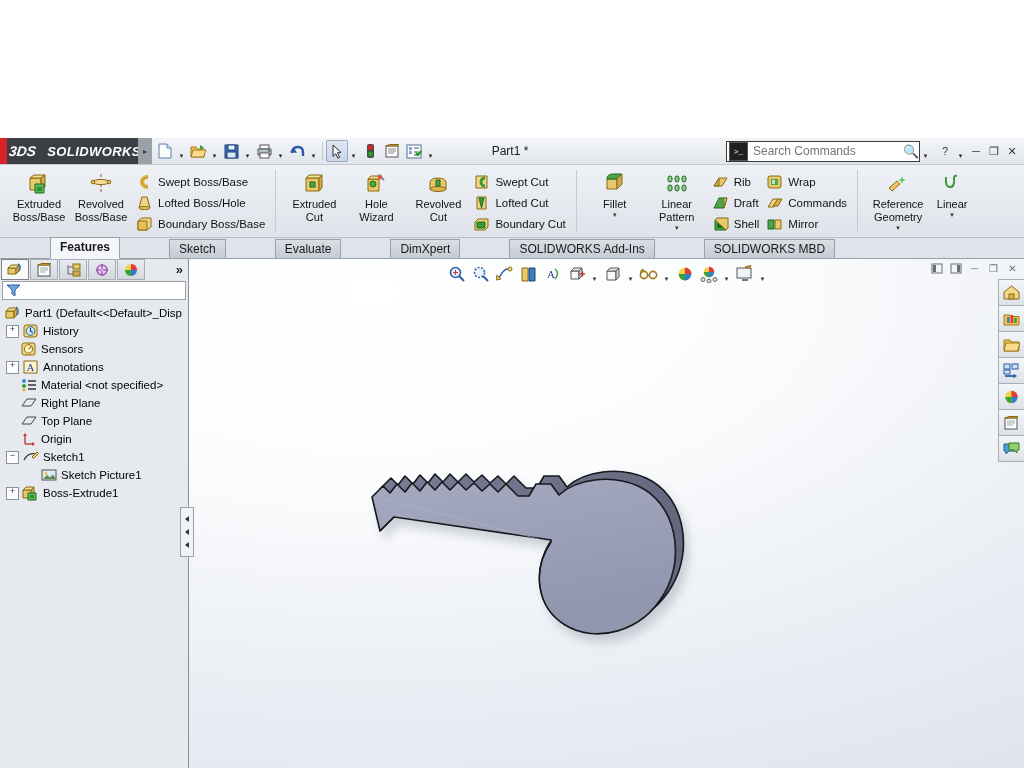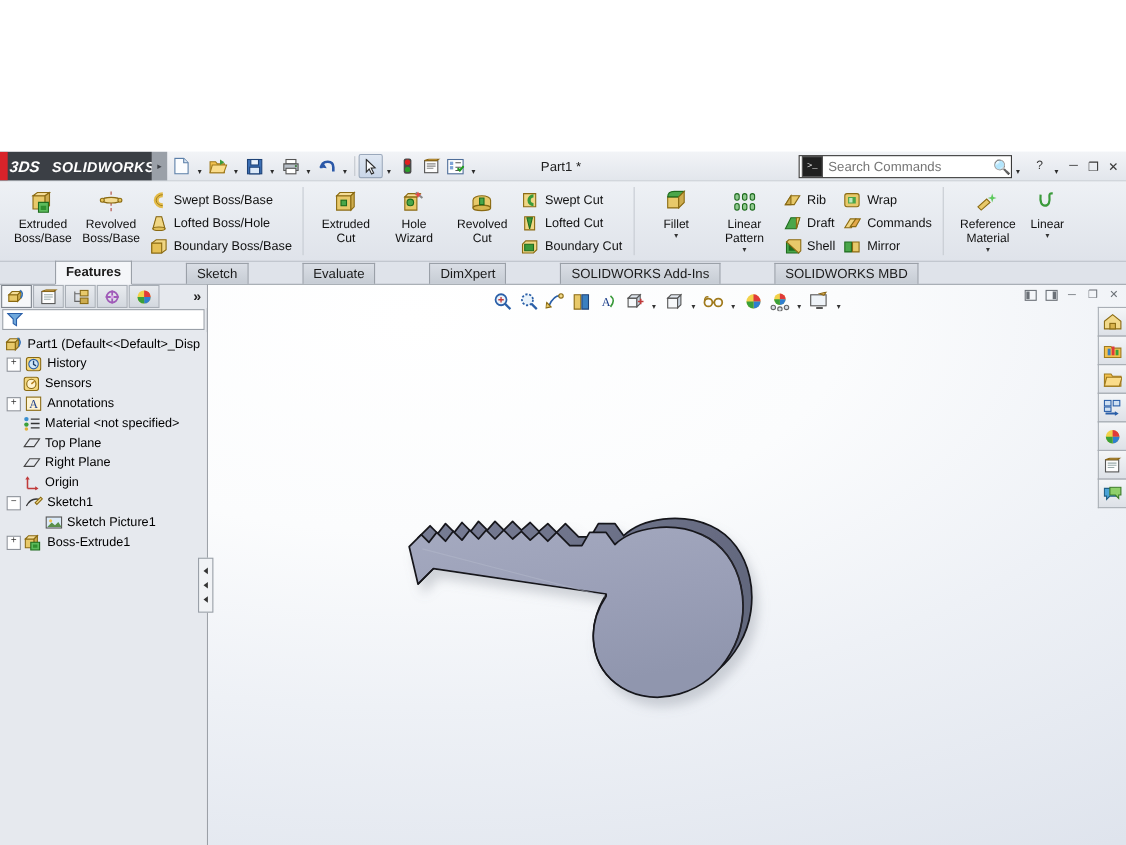--- a/index.html
+++ b/index.html
@@ -461,21 +461,21 @@
 
     <div class="rgroup">
       <div class="big-btn" style="width:66px">
         <div class="ico">
           <svg width="24" height="20" viewBox="0 0 24 20">
             <path d="M3 14l8-7 3 3-8 7z" fill="#e8c96a" stroke="#8a6a12"></path>
             <path d="M16 2l1 3 3 1-3 1-1 3-1-3-3-1 3-1z" fill="#5cc95c"></path>
           </svg>
         </div>
         <div class="lbl">Reference</div>
-        <div class="lbl">Material</div>
+        <div class="lbl">Geometry</div>
         <div class="dd">▾</div>
       </div>
       <div class="big-btn" style="width:42px">
         <div class="ico">
           <svg width="22" height="20" viewBox="0 0 22 20">
             <path d="M5 3 Q4 13 9 13 Q14 13 13 4 Q13 1 16 2" fill="none" stroke="#3a9a3a" stroke-width="2"></path>
           </svg>
         </div>
         <div class="lbl">Linear</div>
         <div class="dd">▾</div>
@@ -605,31 +605,31 @@
         </div>
 
 
         <div class="tnode" style="padding-left:6px">
           <span class="tspacer"></span>
           <span class="ticon">
             <svg width="16" height="13" viewBox="0 0 16 13">
                 <path d="M1 9l5-7h9l-5 7z" fill="none" stroke="#444"></path>
               </svg>
           </span>
-          <span class="tlabel">Top Plane</span>
+          <span class="tlabel">Right Plane</span>
         </div>
 
         <div class="tnode" style="padding-left:6px">
           <span class="tspacer"></span>
           <span class="ticon">
             <svg width="16" height="13" viewBox="0 0 16 13">
                 <path d="M1 9l5-7h9l-5 7z" fill="none" stroke="#444"></path>
               </svg>
           </span>
-          <span class="tlabel">Right Plane</span>
+          <span class="tlabel">Top Plane</span>
         </div>
 
         <div class="tnode" style="padding-left:6px">
           <span class="tspacer"></span>
           <span class="ticon">
             <svg width="15" height="14" viewBox="0 0 15 14">
               <path d="M4 12V3" stroke="#c03a3a" stroke-width="1.4"></path>
               <path d="M4 1l2 3H2z" fill="#c03a3a"></path>
               <path d="M4 12h8" stroke="#c03a3a" stroke-width="1.4"></path>
               <path d="M14 12l-3 2V10z" fill="#c03a3a"></path>

